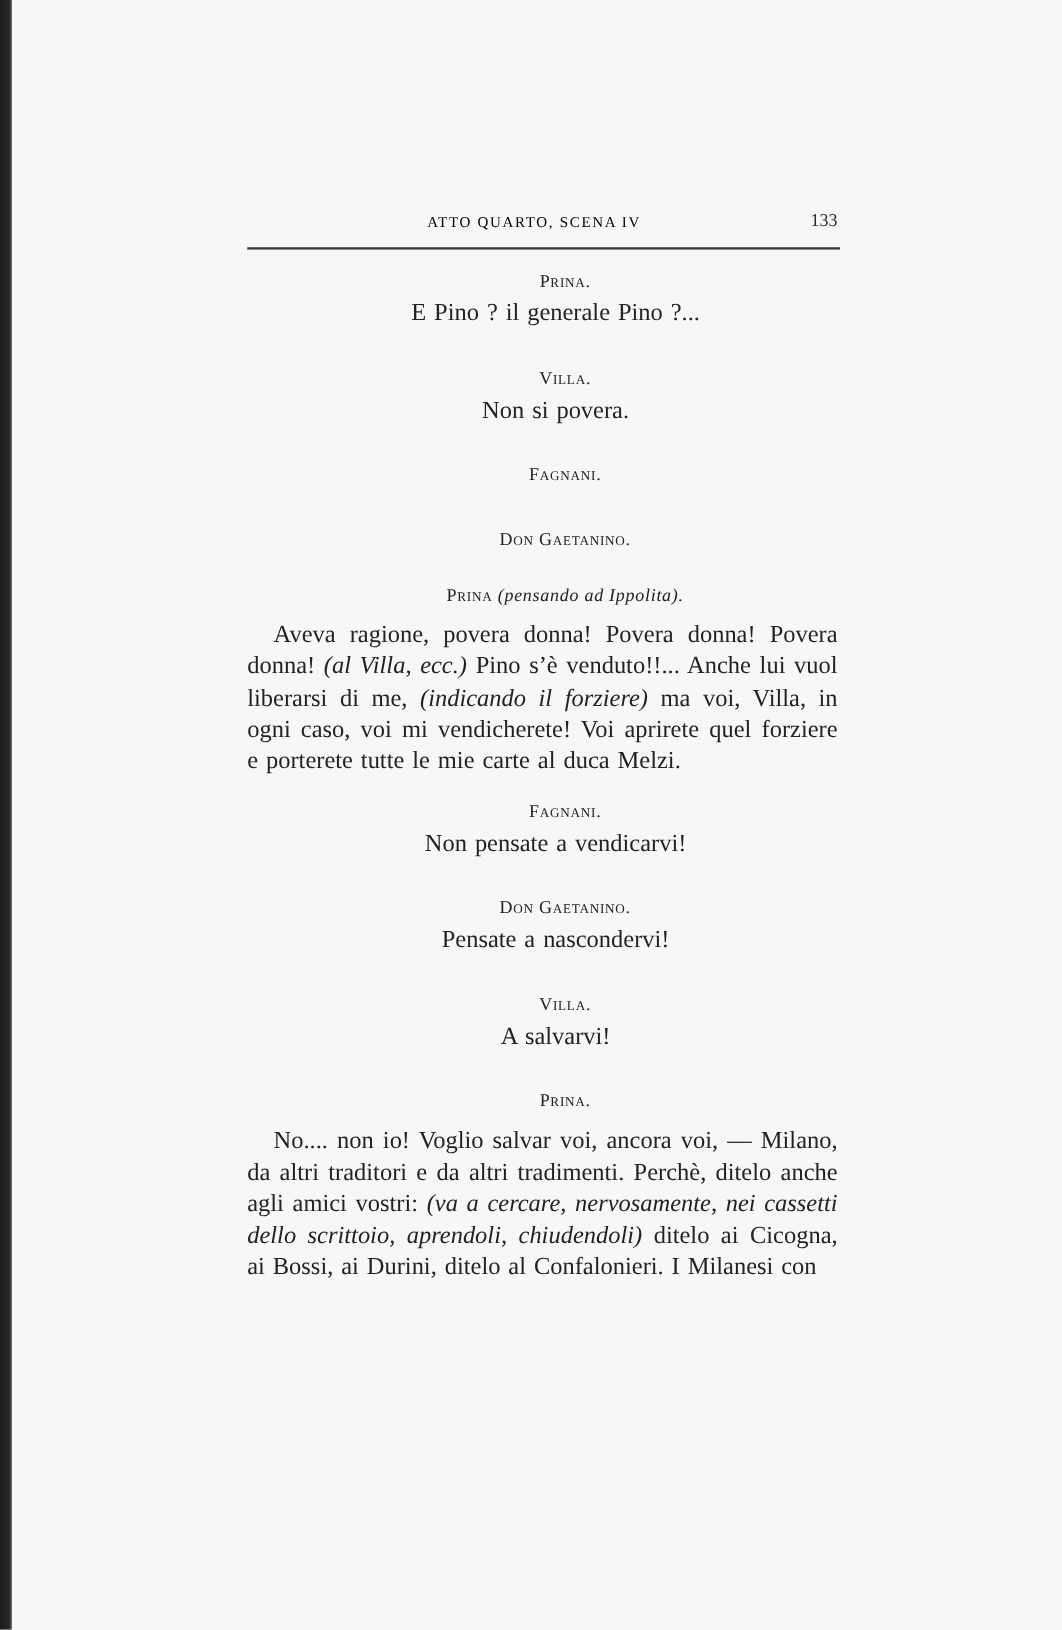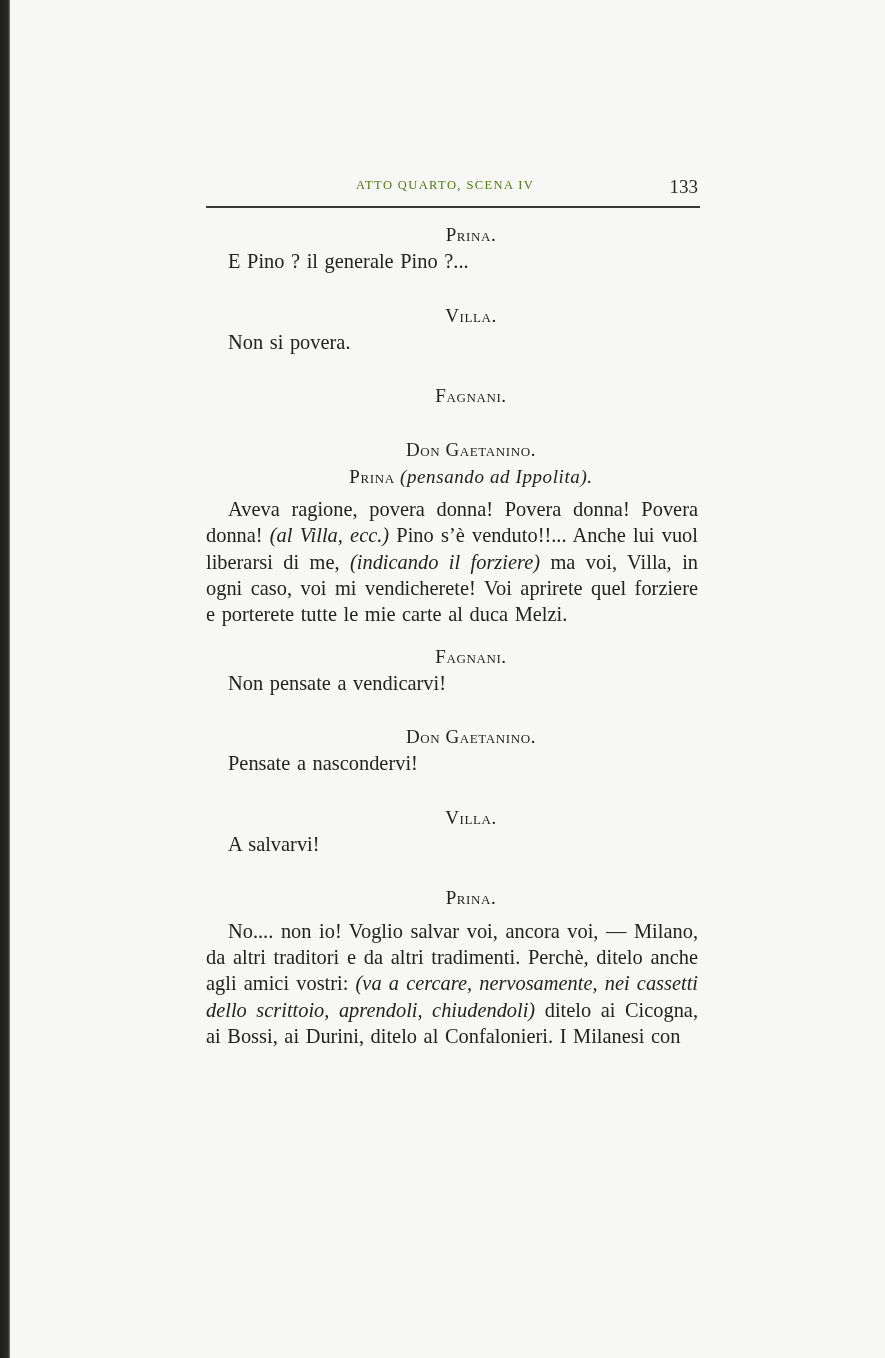--- a/index.html
+++ b/index.html
@@ -16,46 +16,46 @@
     }
     .page {
       position: absolute; left: 206px; top: 0; width: 492px;
       font-family: "Liberation Serif", "DejaVu Serif", serif;
     }
     .running-head {
       position: absolute; top: 176px; left: 0; width: 492px; height: 24px;
     }
     .running-title {
       position: absolute; left: 150px; top: 2px;
-      font-size: 12.5px; letter-spacing: 1.4px; color: #4d7c0f;
+      font-size: 12.5px; letter-spacing: 1.4px; color: #000000;
     }
     .page-number {
       position: absolute; right: 0; top: 0;
-      font-size: 19px; color: #2a2a2a;
+      font-size: 15px; color: #2a2a2a;
     }
     .head-rule {
       position: absolute; top: 206px; left: 0; width: 494px; height: 1.5px;
       background: #3a3a3a;
     }
     .text {
       position: absolute; top: 222px; left: 0; width: 492px;
       font-size: 20.4px; line-height: 26.3px;
     }
     .speaker {
-      text-align: center; font-variant: small-caps; font-size: 19px;
+      text-align: center; font-variant: small-caps; font-size: 15px;
       letter-spacing: 0.6px; margin: 0; padding-left: 38px;
     }
     .speaker.gap { margin-top: 28px; }
     .para {
       margin: 0; text-align: justify; text-indent: 22px;
       word-spacing: 1.5px;
     }
-    .para.short { text-align: left; }
+    .para.short { text-align: center; }
     .sd { font-style: italic; }
-    .s-top { margin-top: 0; }
+    .s-top { margin-top: 20px; }
     .p-gap { margin-top: 6px; }
   </style>
 </head>
 <body>
 
 <div class="binding-edge"></div>
 
 <div class="page">
   <div class="running-head">
     <span class="running-title">ATTO QUARTO, SCENA IV</span>

